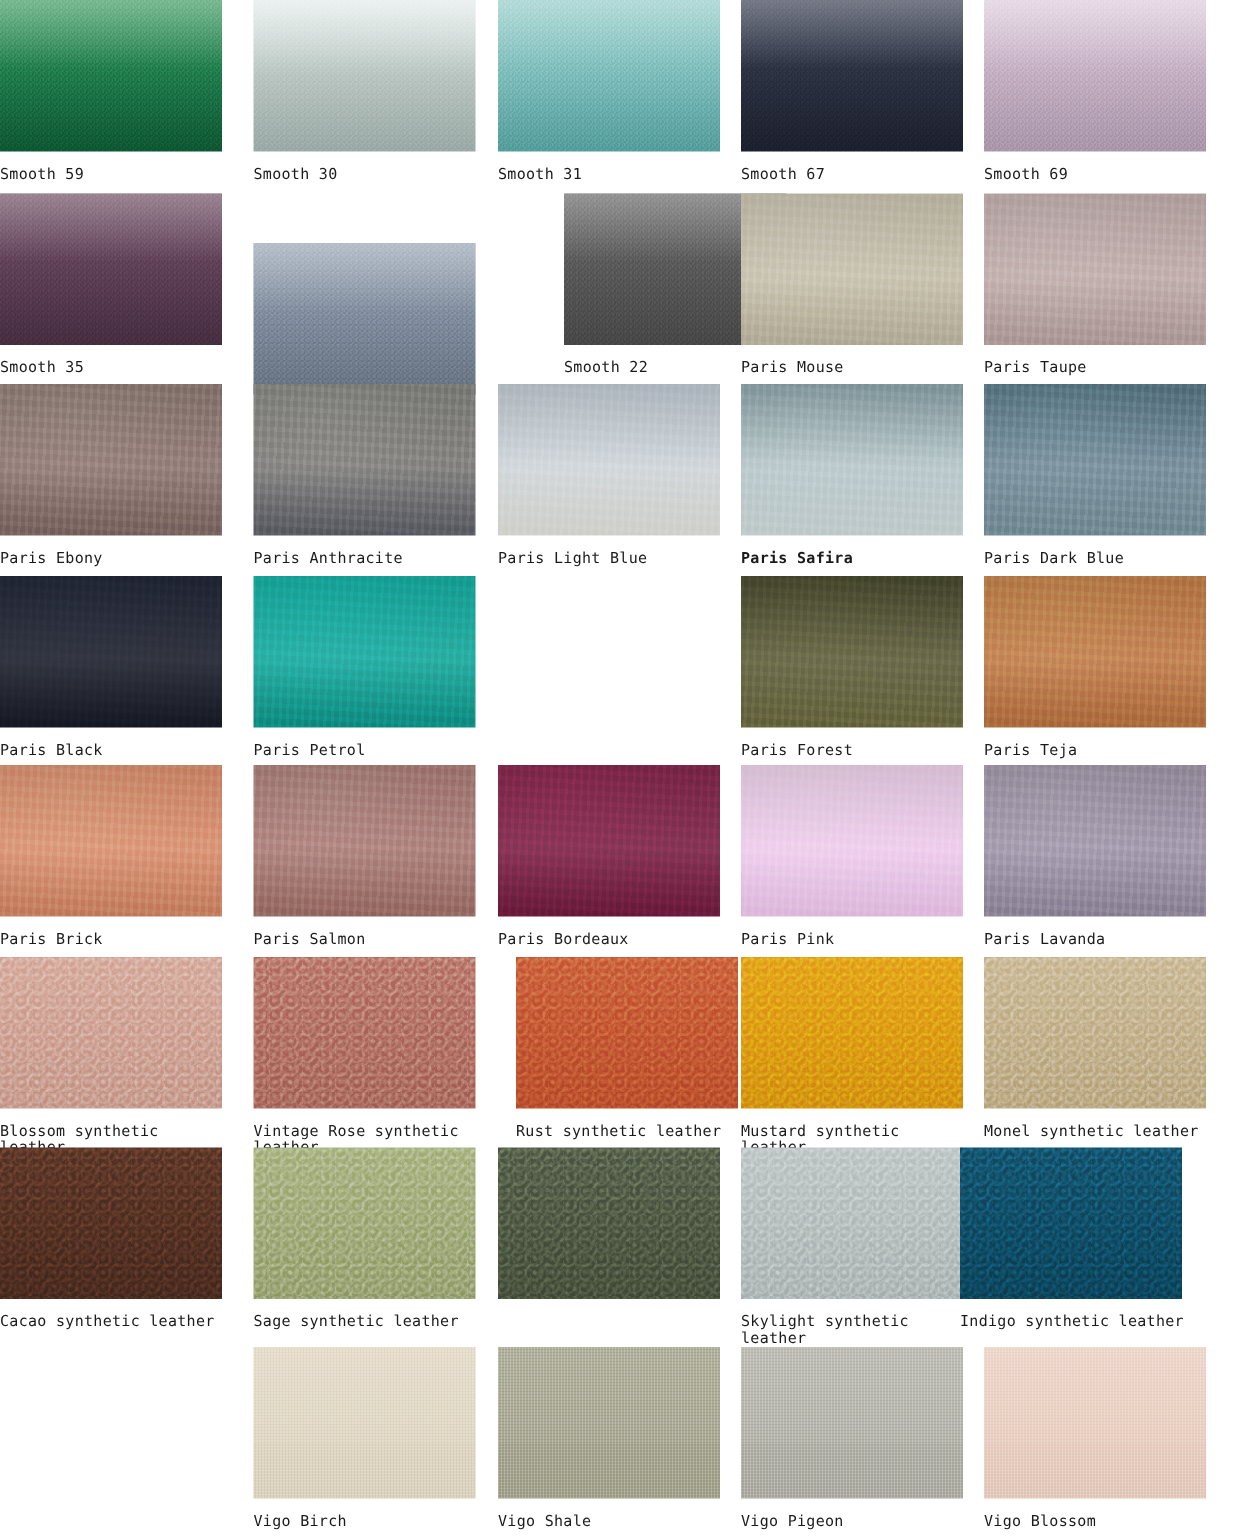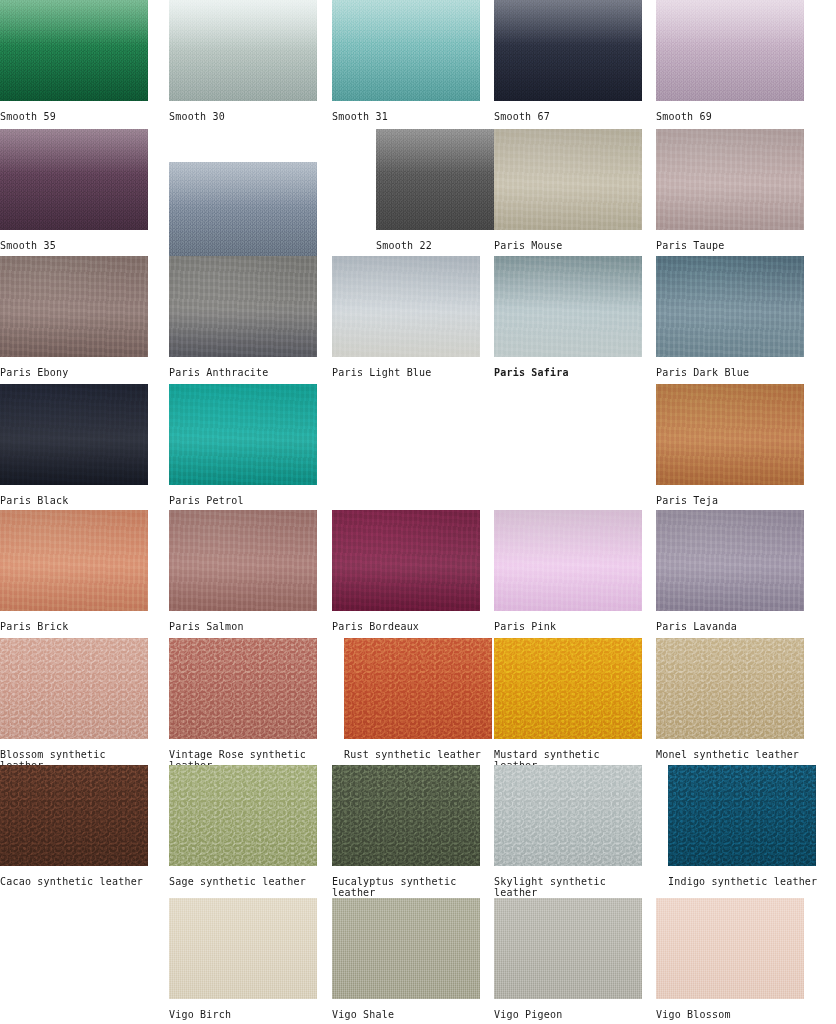--- a/index.html
+++ b/index.html
@@ -202,20 +202,27 @@
       </div>
       <div class="label">Paris Black</div>
     </div>
     <div class="cell" style="left: 169px; top: 384px;">
       <div class="swatch" style="background: linear-gradient(rgb(23, 178, 165), rgb(19, 168, 156) 50%, rgb(15, 148, 137));">
         <div class="tex tex-velvet"></div>
         <div class="sheen sheen-soft"></div>
       </div>
       <div class="label">Paris Petrol</div>
     </div>
+    <div class="cell" style="left: 494px; top: 384px;">
+      <div class="swatch" style="background: linear-gradient(rgb(74, 75, 48), rgb(90, 90, 56) 50%, rgb(107, 106, 65));">
+        <div class="tex tex-velvet"></div>
+        <div class="sheen sheen-soft"></div>
+      </div>
+      <div class="label">Paris Forest</div>
+    </div>
     <div class="cell" style="left: 656px; top: 384px;">
       <div class="swatch" style="background: linear-gradient(rgb(200, 131, 76), rgb(192, 122, 69) 50%, rgb(180, 113, 63));">
         <div class="tex tex-velvet"></div>
         <div class="sheen sheen-soft"></div>
       </div>
       <div class="label">Paris Teja</div>
     </div>
     <div class="cell" style="left: 0px; top: 510px;">
       <div class="swatch" style="background: linear-gradient(rgb(224, 147, 114), rgb(217, 142, 108) 50%, rgb(205, 132, 100));">
         <div class="tex tex-velvet"></div>
@@ -298,30 +305,29 @@
         <div class="tex tex-leather"></div>
         <div class="sheen sheen-none"></div>
       </div>
       <div class="label">Sage synthetic leather</div>
     </div>
     <div class="cell" style="left: 332px; top: 765px;">
       <div class="swatch" style="background: linear-gradient(rgb(94, 105, 81), rgb(86, 96, 74) 50%, rgb(77, 87, 66));">
         <div class="tex tex-leather"></div>
         <div class="sheen sheen-none"></div>
       </div>
-      <div class="label">Eucalyptus synthetic leather</div>
     </div>
     <div class="cell" style="left: 494px; top: 765px;">
       <div class="swatch" style="background: linear-gradient(rgb(196, 203, 203), rgb(188, 196, 196) 50%, rgb(179, 187, 187));">
         <div class="tex tex-leather"></div>
         <div class="sheen sheen-none"></div>
       </div>
       <div class="label">Skylight synthetic leather</div>
     </div>
-    <div class="cell" style="left: 668px; top: 765px;">
+    <div class="cell" style="left: 640px; top: 765px;">
       <div class="swatch" style="background: linear-gradient(rgb(22, 91, 120), rgb(17, 83, 110) 50%, rgb(13, 74, 99));">
         <div class="tex tex-leather"></div>
         <div class="sheen sheen-none"></div>
       </div>
       <div class="label">Indigo synthetic leather</div>
     </div>
     <div class="cell" style="left: 169px; top: 898px;">
       <div class="swatch" style="background: linear-gradient(rgb(226, 217, 198), rgb(221, 212, 192) 50%, rgb(215, 206, 185));">
         <div class="tex tex-linen"></div>
         <div class="sheen sheen-none"></div>

